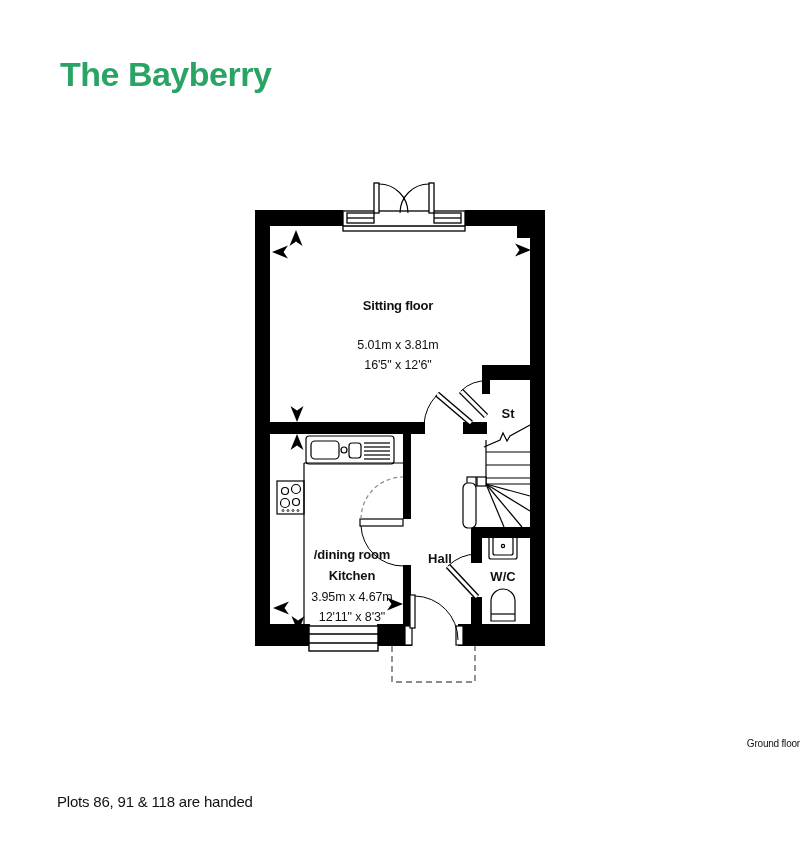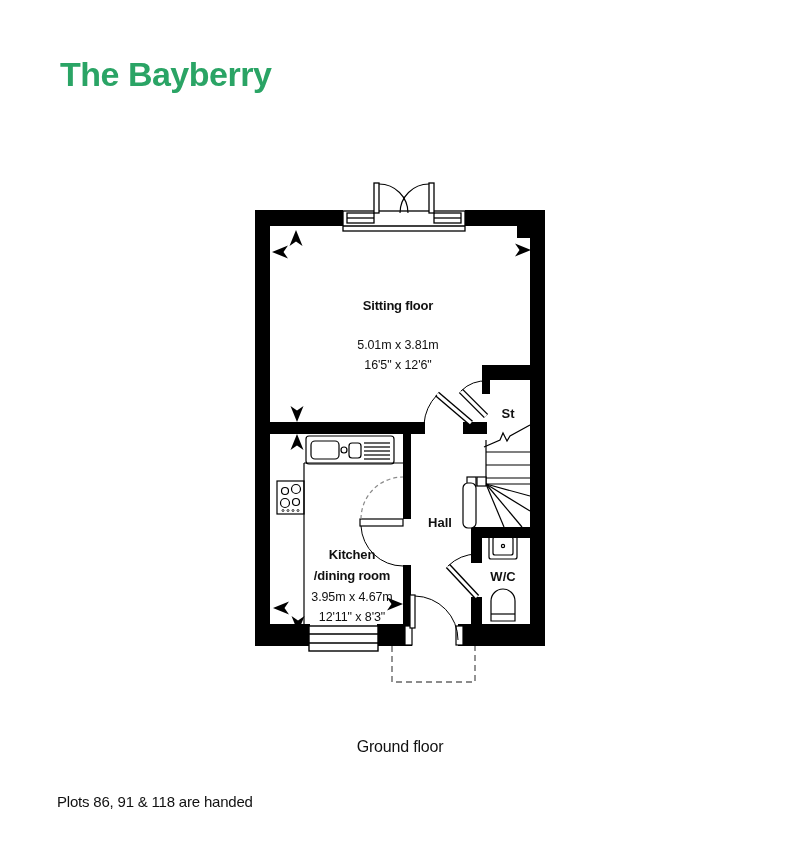--- a/index.html
+++ b/index.html
@@ -10,22 +10,22 @@
   .title{
     position:absolute;left:60px;top:55px;
     font-size:34px;font-weight:bold;letter-spacing:-0.5px;
   }
   .plan-svg{position:absolute;left:0;top:0;}
   .plan-label{position:absolute;text-align:center;line-height:1.55;}
   .room-name{font-size:13px;font-weight:bold;letter-spacing:-0.2px;}
   .room-dim{font-size:12.5px;font-weight:normal;letter-spacing:-0.1px;}
   .small-room{font-size:13px;font-weight:bold;}
   .caption{
-    position:absolute;left:0;top:738px;width:800px;text-align:center;
-    font-size:16px;font-weight:normal;letter-spacing:-0.2px;
+    position:absolute;left:0;top:738px;width:800px;text-align:right;
+    font-size:10px;font-weight:normal;letter-spacing:-0.2px;
   }
   .footnote{
     position:absolute;left:57px;top:793px;
     font-size:15px;font-weight:normal;letter-spacing:-0.2px;
   }
 </style>
 </head>
 <body>
 
 <div class="page">
@@ -176,27 +176,27 @@
     </g>
   </svg>
 
   <div class="plan-label" style="left:308px;top:296px;width:180px;">
     <div class="room-name">Sitting floor</div>
     <div class="room-dim" style="margin-top:20px;">5.01m x 3.81m</div>
     <div class="room-dim">16'5" x 12'6"</div>
   </div>
 
   <div class="plan-label" style="left:277px;top:545px;width:150px;line-height:1.6;">
+    <div class="room-name">/dining room</div>
     <div class="room-name">Kitchen</div>
-    <div class="room-name">/dining room</div>
     <div class="room-dim">3.95m x 4.67m</div>
     <div class="room-dim">12'11" x 8'3"</div>
   </div>
 
-  <div class="plan-label small-room" style="left:418px;top:513px;width:44px;text-align:center;">Hall</div>
+  <div class="plan-label small-room" style="left:418px;top:549px;width:44px;text-align:center;">Hall</div>
 
   <div class="plan-label small-room" style="left:493px;top:404px;width:30px;">St</div>
 
   <div class="plan-label small-room" style="left:481px;top:567px;width:44px;">W/C</div>
 
   <div class="caption">Ground floor</div>
 
   <div class="footnote">Plots 86, 91 &amp; 118 are handed</div>
 
 </div>

